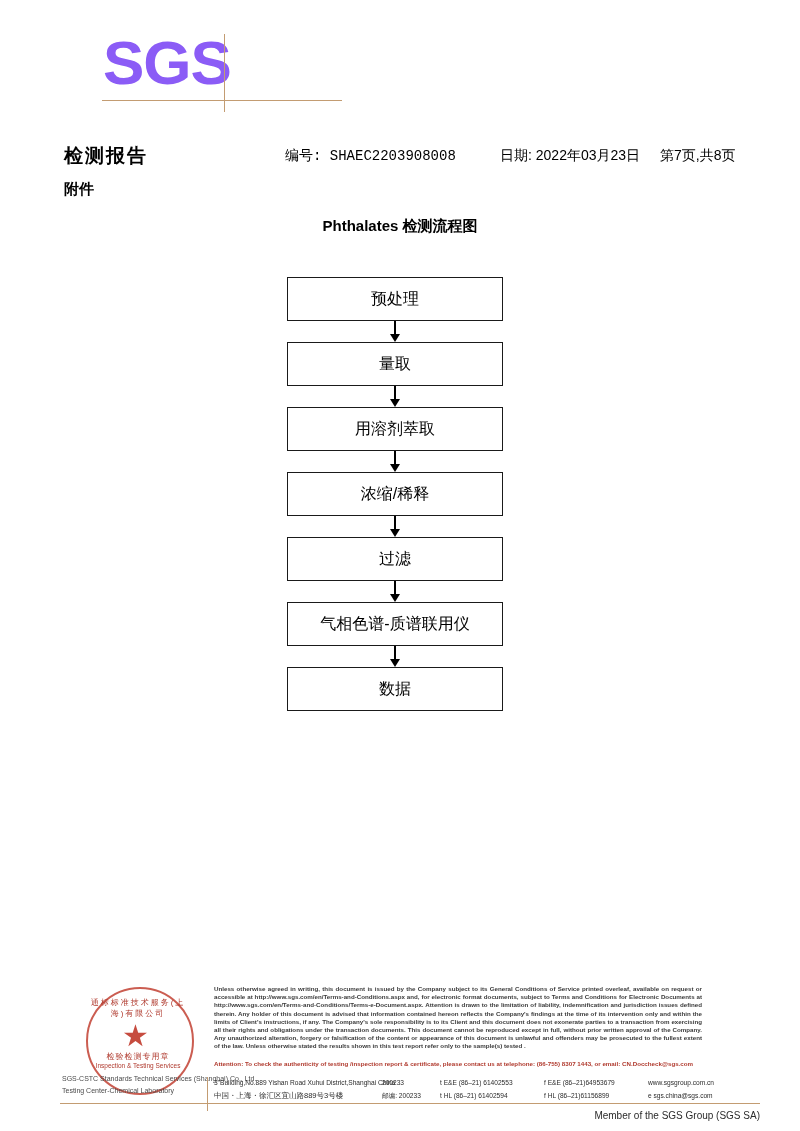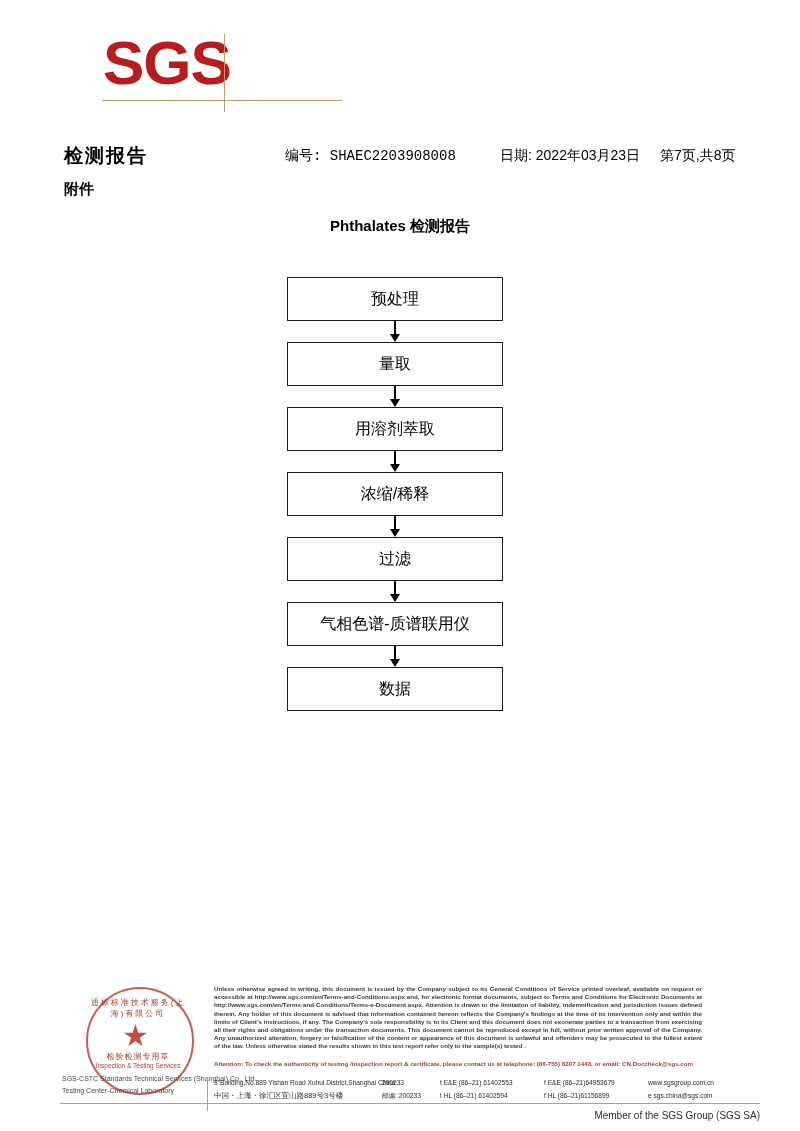--- a/index.html
+++ b/index.html
@@ -25,21 +25,21 @@
     height: 80px;
   }
   .logo-text {
     position: absolute;
     left: 0;
     top: -6px;
     font-family: "Liberation Sans", "DejaVu Sans", sans-serif;
     font-weight: bold;
     font-size: 62px;
     letter-spacing: -1px;
-    color: #b91c1c;
+    color: #8b5cf6;
     line-height: 1;
   }
   .logo-vline {
     position: absolute;
     left: 121px;
     top: -4px;
     width: 1px;
     height: 78px;
     background: #c39c72;
   }
@@ -285,21 +285,21 @@
   <div class="logo-vline"></div>
   <div class="logo-hline"></div>
 </div>
 
 <div class="hdr hdr-title">检测报告</div>
 <div class="hdr hdr-attach">附件</div>
 <div class="hdr hdr-no">编号: SHAEC2203908008</div>
 <div class="hdr hdr-date">日期: 2022年03月23日</div>
 <div class="hdr hdr-page">第7页,共8页</div>
 
-<div class="flow-title">Phthalates 检测报告</div>
+<div class="flow-title">Phthalates 检测流程图</div>
 
 <div class="flow">
 
   <div class="flow-box">预处理</div>
   <div class="flow-arrow">
     <div class="shaft"></div>
     <div class="head"></div>
   </div>
 
   <div class="flow-box">量取</div>

